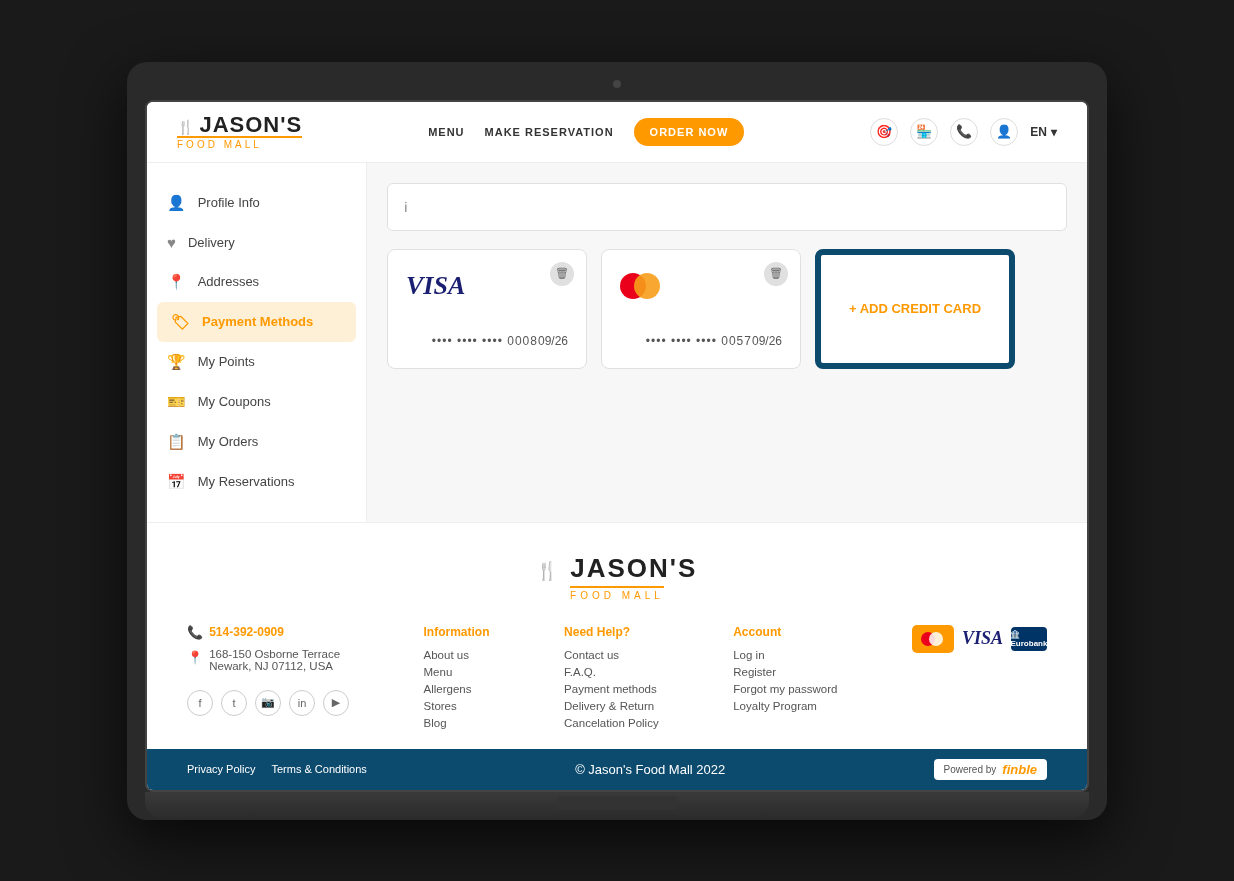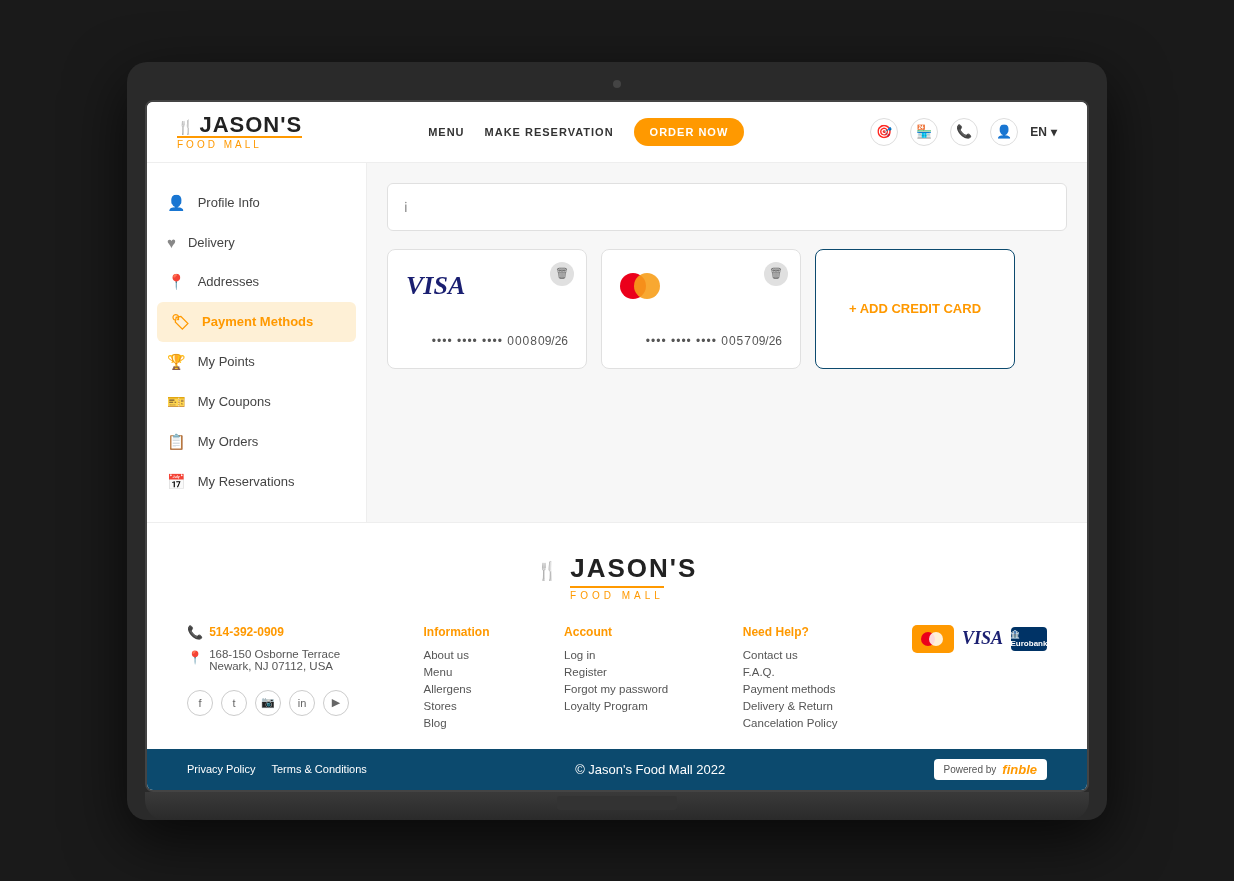--- a/index.html
+++ b/index.html
@@ -254,21 +254,21 @@
     .card-info-row {
       display: flex;
       justify-content: flex-end;
       align-items: center;
       margin-top: 4px;
     }
     .card-expiry { font-size: 12px; color: #555; }
 
     .add-card {
       background: #fff;
-      border: 1px solid #0c4a6e;
+      border: 6px solid #0c4a6e;
       border-radius: 8px;
       width: 200px;
       display: flex;
       align-items: center;
       justify-content: center;
       cursor: pointer;
       color: #f90;
       font-size: 13px;
       font-weight: 700;
       min-height: 120px;
@@ -604,37 +604,37 @@
           <ul>
             <li>About us</li>
             <li>Menu</li>
             <li>Allergens</li>
             <li>Stores</li>
             <li>Blog</li>
           </ul>
         </div>
 
         <div class="footer-col">
-          <h4>Account</h4>
-          <ul>
-            <li>Log in</li>
-            <li>Register</li>
-            <li>Forgot my password</li>
-            <li>Loyalty Program</li>
-          </ul>
-        </div>
-
-        <div class="footer-col">
           <h4>Need Help?</h4>
           <ul>
             <li>Contact us</li>
             <li>F.A.Q.</li>
             <li>Payment methods</li>
             <li>Delivery &amp; Return</li>
             <li>Cancelation Policy</li>
+          </ul>
+        </div>
+
+        <div class="footer-col">
+          <h4>Account</h4>
+          <ul>
+            <li>Log in</li>
+            <li>Register</li>
+            <li>Forgot my password</li>
+            <li>Loyalty Program</li>
           </ul>
         </div>
 
         <div class="footer-payment-logos">
           <div class="mc-badge">
             <div class="mc-badge-inner">
               <div class="mc-b-left"></div>
               <div class="mc-b-right"></div>
             </div>
           </div>

